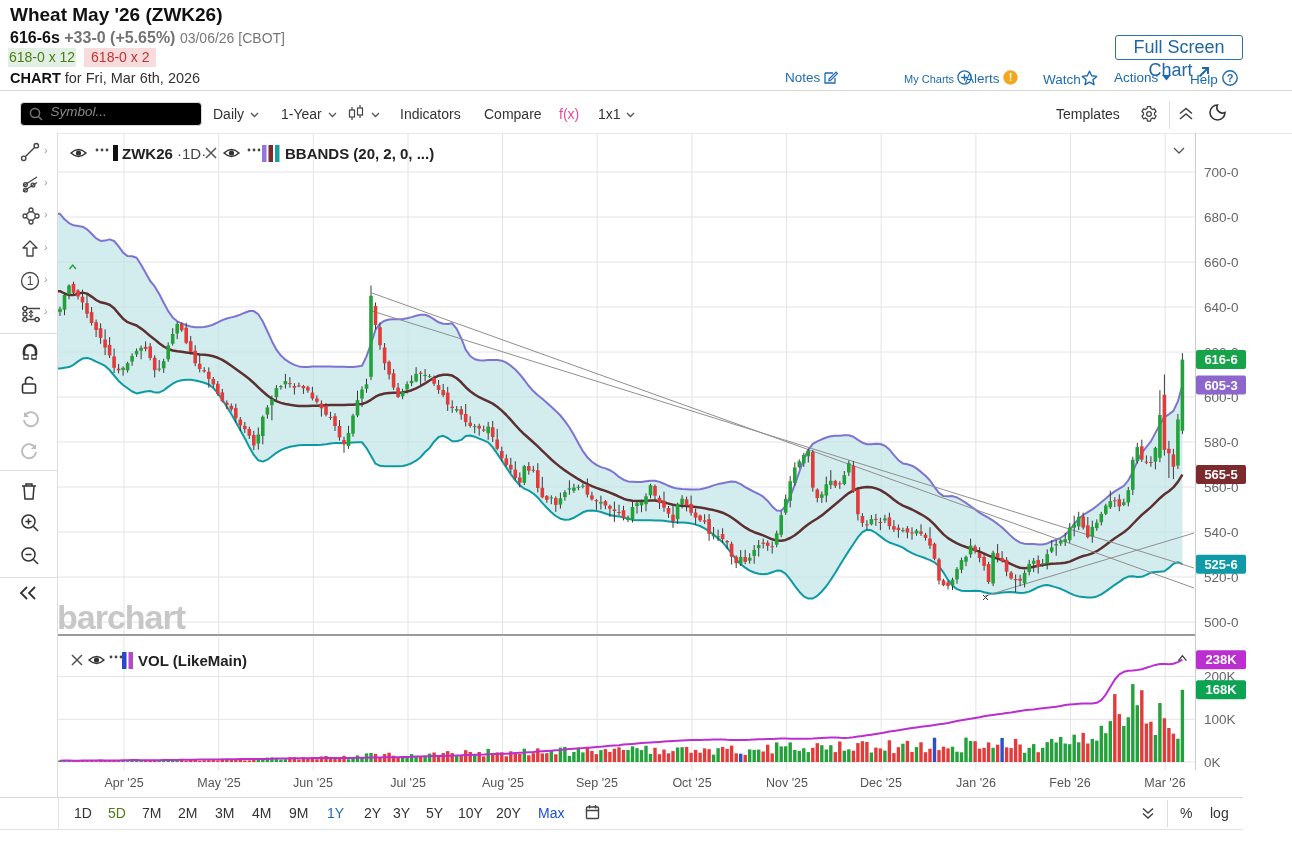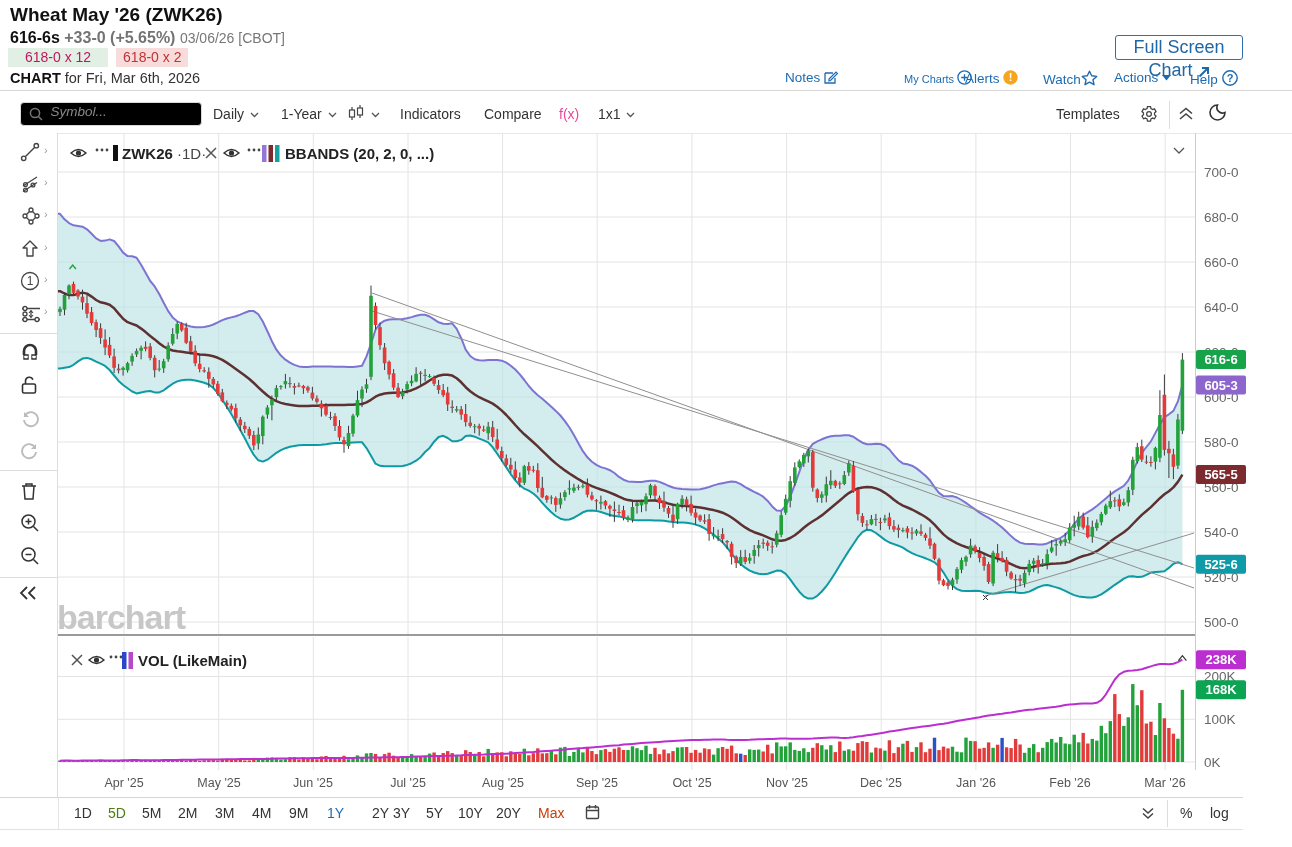--- a/index.html
+++ b/index.html
@@ -6,21 +6,21 @@
 .abs { position:absolute; }
 .blue { color:#1c6bb0; }
 svg.ic { vertical-align:-2px; }
 </style></head><body>
 
 <div class="abs" style="left:10px;top:4px;font-size:19px;font-weight:bold;color:#111">Wheat May '26 (ZWK26)</div>
 <div class="abs" style="left:10px;top:29px;font-size:16px;font-weight:bold;color:#111">616-6s
   <span style="color:#737373">+33-0 (+5.65%)</span>
   <span style="color:#777;font-weight:normal;font-size:14px">03/06/26 [CBOT]</span></div>
 <div class="abs" style="left:8px;top:49px;font-size:14px">
-  <span style="background:#e2efe5;color:#be185d;padding:1px 17px 2px">618-0 x 12</span>
+  <span style="background:#e2efe5;color:#4d7c0f;padding:1px 1px 2px">618-0 x 12</span>
   <span style="background:#f8dbdb;color:#c03434;padding:1px 7px 2px;margin-left:4px">618-0 x 2</span></div>
 <div class="abs" style="left:10px;top:70px;font-size:14.5px;color:#333"><b style="color:#111">CHART</b> for Fri, Mar 6th, 2026</div>
 
 <div class="abs" style="left:1115px;top:35px;width:128px;height:25px;border:1px solid #2d6fa8;border-radius:3px;color:#2167a5;font-size:18px;text-align:center;line-height:23px">Full Screen Chart
   <svg class="ic" width="12" height="12" viewBox="0 0 12 12">
       <path d="M1.5 10.5L9.5 2.5M4 2h6v6" fill="none" stroke="#2167a5" stroke-width="2"></path>
     </svg></div>
 
 <div class="abs blue" style="left:785px;top:70px;font-size:13.5px">Notes <svg class="ic" width="14" height="14" viewBox="0 0 14 14">
       <path d="M1 3h8M1 3v10h10V8" fill="none" stroke="#1c6bb0" stroke-width="1.3"></path>
@@ -1079,32 +1079,32 @@
     <circle cx="116" cy="657" r="1.4" fill="#444"></circle>
     <circle cx="121" cy="657" r="1.4" fill="#444"></circle>
     <rect x="122" y="652" width="4.5" height="17" fill="#2b46c8"></rect>
     <rect x="128.5" y="652" width="4.5" height="17" fill="#b44ac8"></rect>
     <text x="138" y="666" font-size="15" font-weight="bold" fill="#222">VOL (LikeMain)</text>
   </svg>
 <div class="abs" style="left:0;top:797px;width:1243px;height:33px;border-top:1px solid #d5d5d5;border-bottom:1px solid #e2e2e2;background:#fff"></div>
 <div class="abs" style="left:58px;top:798px;height:31px;border-left:1px solid #e5e5e5"></div>
 <div class="abs" style="left:74px;top:805px;font-size:14px;color:#333;font-weight:normal">1D</div>
 <div class="abs" style="left:108px;top:805px;font-size:14px;color:#4d7c0f;font-weight:normal">5D</div>
-<div class="abs" style="left:142px;top:805px;font-size:14px;color:#333;font-weight:normal">5M</div>
+<div class="abs" style="left:142px;top:805px;font-size:14px;color:#333;font-weight:normal">7M</div>
 <div class="abs" style="left:178px;top:805px;font-size:14px;color:#333;font-weight:normal">2M</div>
 <div class="abs" style="left:215px;top:805px;font-size:14px;color:#333;font-weight:normal">3M</div>
 <div class="abs" style="left:252px;top:805px;font-size:14px;color:#333;font-weight:normal">4M</div>
 <div class="abs" style="left:289px;top:805px;font-size:14px;color:#333;font-weight:normal">9M</div>
 <div class="abs" style="left:327px;top:805px;font-size:14px;color:#1c6bb0;font-weight:normal">1Y</div>
-<div class="abs" style="left:372px;top:805px;font-size:14px;color:#333;font-weight:normal">2Y</div>
+<div class="abs" style="left:364px;top:805px;font-size:14px;color:#333;font-weight:normal">2Y</div>
 <div class="abs" style="left:393px;top:805px;font-size:14px;color:#333;font-weight:normal">3Y</div>
 <div class="abs" style="left:426px;top:805px;font-size:14px;color:#333;font-weight:normal">5Y</div>
 <div class="abs" style="left:458px;top:805px;font-size:14px;color:#333;font-weight:normal">10Y</div>
 <div class="abs" style="left:496px;top:805px;font-size:14px;color:#333;font-weight:normal">20Y</div>
-<div class="abs" style="left:538px;top:805px;font-size:14px;color:#c2410c;font-weight:normal">Max</div>
+<div class="abs" style="left:538px;top:805px;font-size:14px;color:#1d4ed8;font-weight:normal">Max</div>
 <div class="abs" style="left:585px;top:804px"><svg width="15" height="16" viewBox="0 0 15 16">
       <g stroke="#444" stroke-width="1.4" fill="none">
         <rect x="1.5" y="3" width="12" height="11.5" rx="1"></rect>
         <path d="M1.5 6.5h12M4.5 1v3.5M10.5 1v3.5"></path>
       </g>
     </svg></div>
 <div class="abs" style="left:1141px;top:806px"><svg width="14" height="14" viewBox="0 0 14 14">
       <path d="M2 2.5l5 4.5 5-4.5M2 7.5l5 4.5 5-4.5" fill="none" stroke="#444" stroke-width="1.5"></path>
     </svg></div>
 <div class="abs" style="left:1167px;top:800px;height:27px;border-left:1px solid #ddd"></div>

